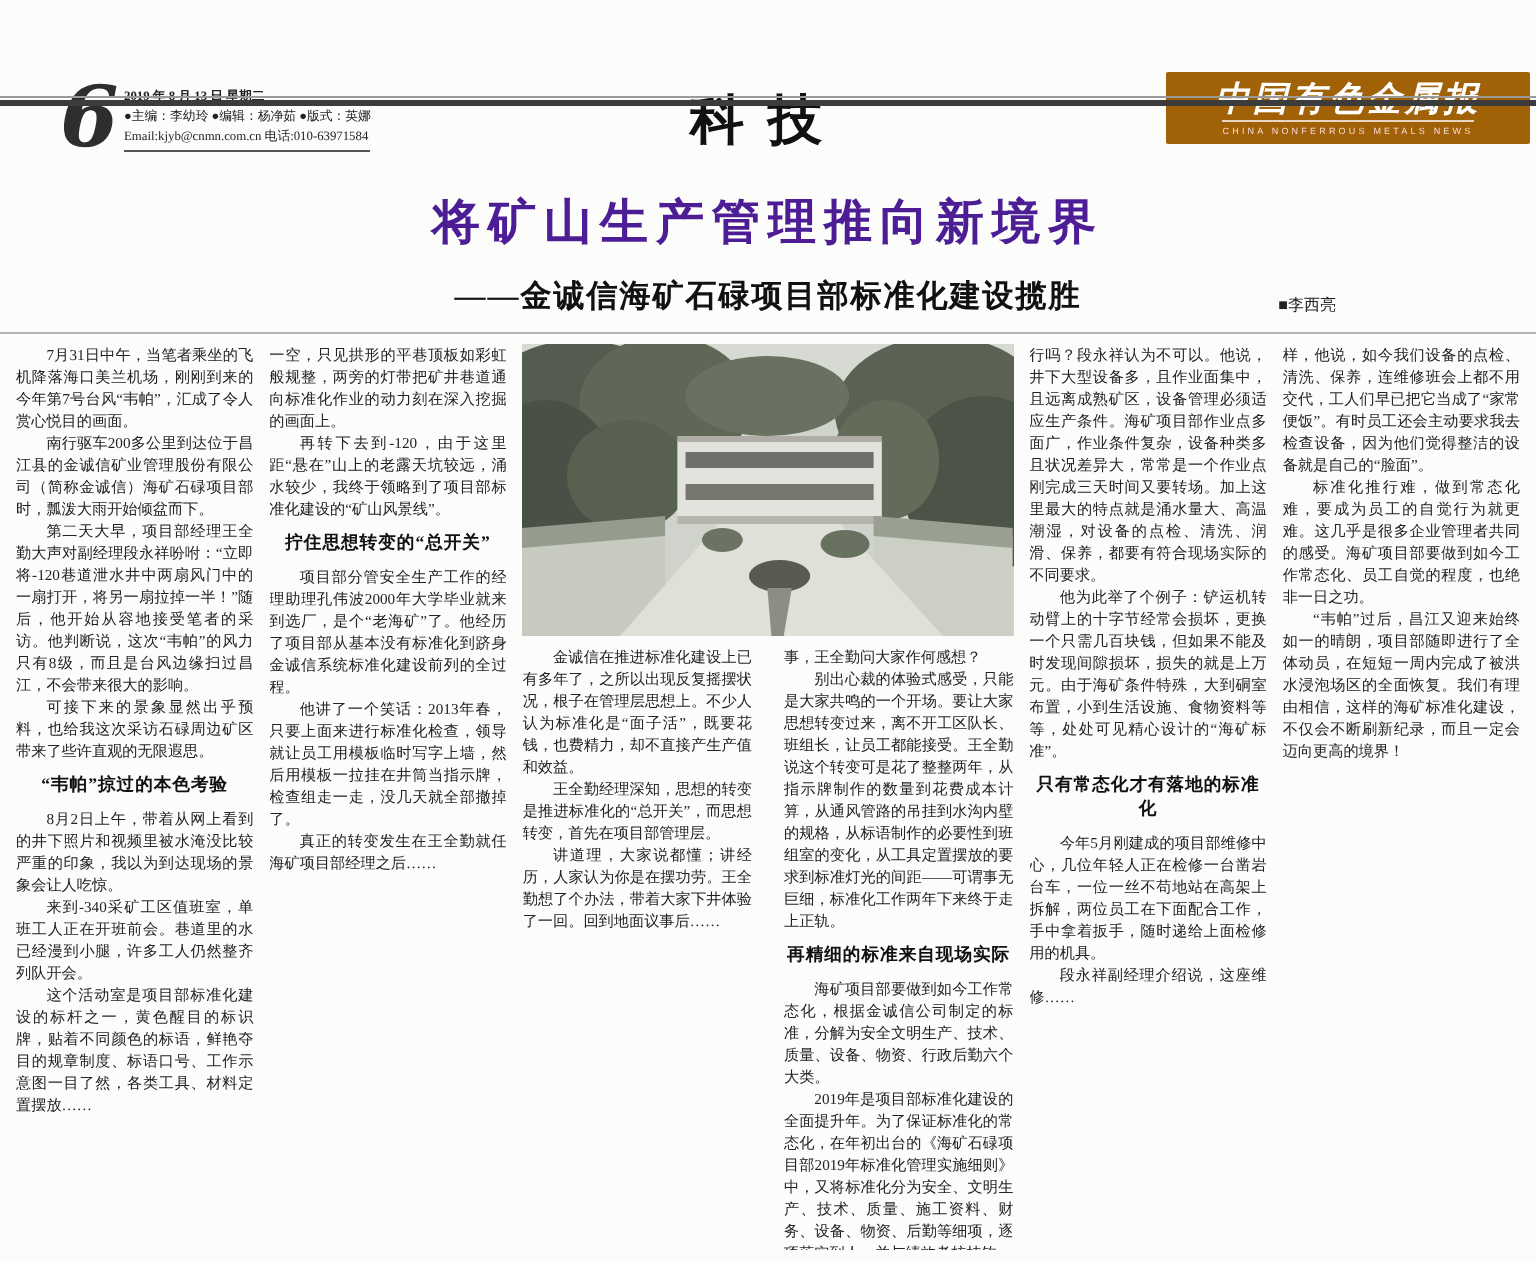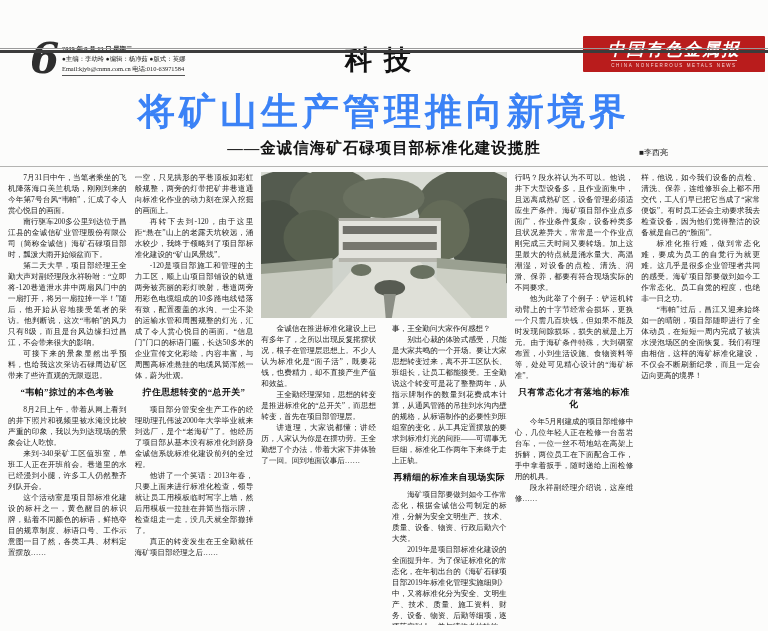--- a/index.html
+++ b/index.html
@@ -21,21 +21,21 @@
                 font-style:italic;line-height:20px;white-space:nowrap;}
   #masthead .en{color:#f6d9d9;font-size:4.5px;letter-spacing:1.6px;line-height:7px;
                 border-top:1px solid rgba(255,255,255,.75);padding-top:1px;white-space:nowrap;
                 font-family:"Liberation Sans",sans-serif;}
   #header-rule{position:absolute;left:0;top:48px;width:768px;height:5px;
                border-top:1px solid #9a9a9a;}
   #header-rule .bar{margin-top:1px;height:3px;background:#3c3c3c;}
 
   
   #headline-block{position:absolute;left:0;top:92px;width:768px;height:72px;text-align:center;}
-  #headline{font-size:37px;font-weight:bold;letter-spacing:4px;color:#3b82f6;line-height:40px;}
+  #headline{font-size:24px;font-weight:bold;letter-spacing:4px;color:#4c1d95;line-height:40px;}
   #subtitle{font-size:15.5px;font-weight:bold;letter-spacing:1px;color:#111;margin-top:6px;}
   #byline{position:absolute;right:100px;bottom:6px;font-size:8px;color:#222;}
   #headline-rule{position:absolute;left:0;top:166px;width:768px;border-top:1px solid #b4b4b2;}
 
   
   #body{position:absolute;left:8px;top:172px;width:752px;height:453px;
         display:grid;grid-template-columns:repeat(6,1fr);gap:8px;}
   .col{overflow:hidden;height:453px;}
   #mid-wrap{grid-column:span 2;display:flex;flex-direction:column;overflow:hidden;height:453px;}
   #mid-cols{display:grid;grid-template-columns:1fr 1fr;gap:16px;flex:1;overflow:hidden;}
@@ -57,21 +57,21 @@
 <div id="page">
 
   <div id="header">
     <div id="page-number">6</div>
     <div id="dateblock">
       <div class="d1">2019 年 8 月 13 日 星期二</div>
       <div class="d2">●主编：李幼玲  ●编辑：杨净茹  ●版式：英娜</div>
       <div class="d3">Email:kjyb@cnmn.com.cn  电话:010-63971584</div>
     </div>
     <div id="section-title">科技</div>
-    <div id="masthead" style="background: #b91c1c;">
+    <div id="masthead" style="background: #a16207;">
       <div class="cn">中国有色金属报</div>
       <div class="en">CHINA NONFERROUS METALS NEWS</div>
     </div>
   </div>
   <div id="header-rule">
       <div class="bar"></div>
     </div>
 
   <div id="headline-block">
     <div id="headline">将矿山生产管理推向新境界</div>
@@ -87,21 +87,20 @@
         <p class="para">第二天大早，项目部经理王全勤大声对副经理段永祥吩咐：“立即将-120巷道泄水井中两扇风门中的一扇打开，将另一扇拉掉一半！”随后，他开始从容地接受笔者的采访。他判断说，这次“韦帕”的风力只有8级，而且是台风边缘扫过昌江，不会带来很大的影响。</p>
         <p class="para">可接下来的景象显然出乎预料，也给我这次采访石碌周边矿区带来了些许直观的无限遐思。</p>
         <h3 class="subhead">“韦帕”掠过的本色考验</h3>
         <p class="para">8月2日上午，带着从网上看到的井下照片和视频里被水淹没比较严重的印象，我以为到达现场的景象会让人吃惊。</p>
         <p class="para">来到-340采矿工区值班室，单班工人正在开班前会。巷道里的水已经漫到小腿，许多工人仍然整齐列队开会。</p>
         <p class="para">这个活动室是项目部标准化建设的标杆之一，黄色醒目的标识牌，贴着不同颜色的标语，鲜艳夺目的规章制度、标语口号、工作示意图一目了然，各类工具、材料定置摆放……</p>
       </div>
     <div class="col">
         <p class="para cont">一空，只见拱形的平巷顶板如彩虹般规整，两旁的灯带把矿井巷道通向标准化作业的动力刻在深入挖掘的画面上。</p>
         <p class="para">再转下去到-120，由于这里距“悬在”山上的老露天坑较远，涌水较少，我终于领略到了项目部标准化建设的“矿山风景线”。</p>
-        <p class="para">-120是项目部施工和管理的主力工区，顺上山项目部铺设的轨道两旁被亮丽的彩灯映射，巷道两旁用彩色电缆组成的10多路电线错落有致，配置覆盖的水沟、一尘不染的运输水管和周围规整的灯光，汇成了令人赏心悦目的画面。“信息门”门口的标语门匾，长达50多米的企业宣传文化彩绘，内容丰富，与周围高标准悬挂的电缆风筒浑然一体，蔚为壮观。</p>
         <h3 class="subhead">拧住思想转变的“总开关”</h3>
         <p class="para">项目部分管安全生产工作的经理助理孔伟波2000年大学毕业就来到选厂，是个“老海矿”了。他经历了项目部从基本没有标准化到跻身金诚信系统标准化建设前列的全过程。</p>
         <p class="para">他讲了一个笑话：2013年春，只要上面来进行标准化检查，领导就让员工用模板临时写字上墙，然后用模板一拉挂在井筒当指示牌，检查组走一走，没几天就全部撤掉了。</p>
         <p class="para">真正的转变发生在王全勤就任海矿项目部经理之后……</p>
       </div>
 
     <div id="mid-wrap">
       <div id="photo" title="金诚信海矿石碌项目部营区——绿树环绕中的两层办公楼与整洁的场区道路">
         <svg viewBox="0 0 240 146" preserveAspectRatio="none" aria-hidden="true">
           <rect x="0" y="0" width="240" height="34" fill="#d7dad2"></rect>

